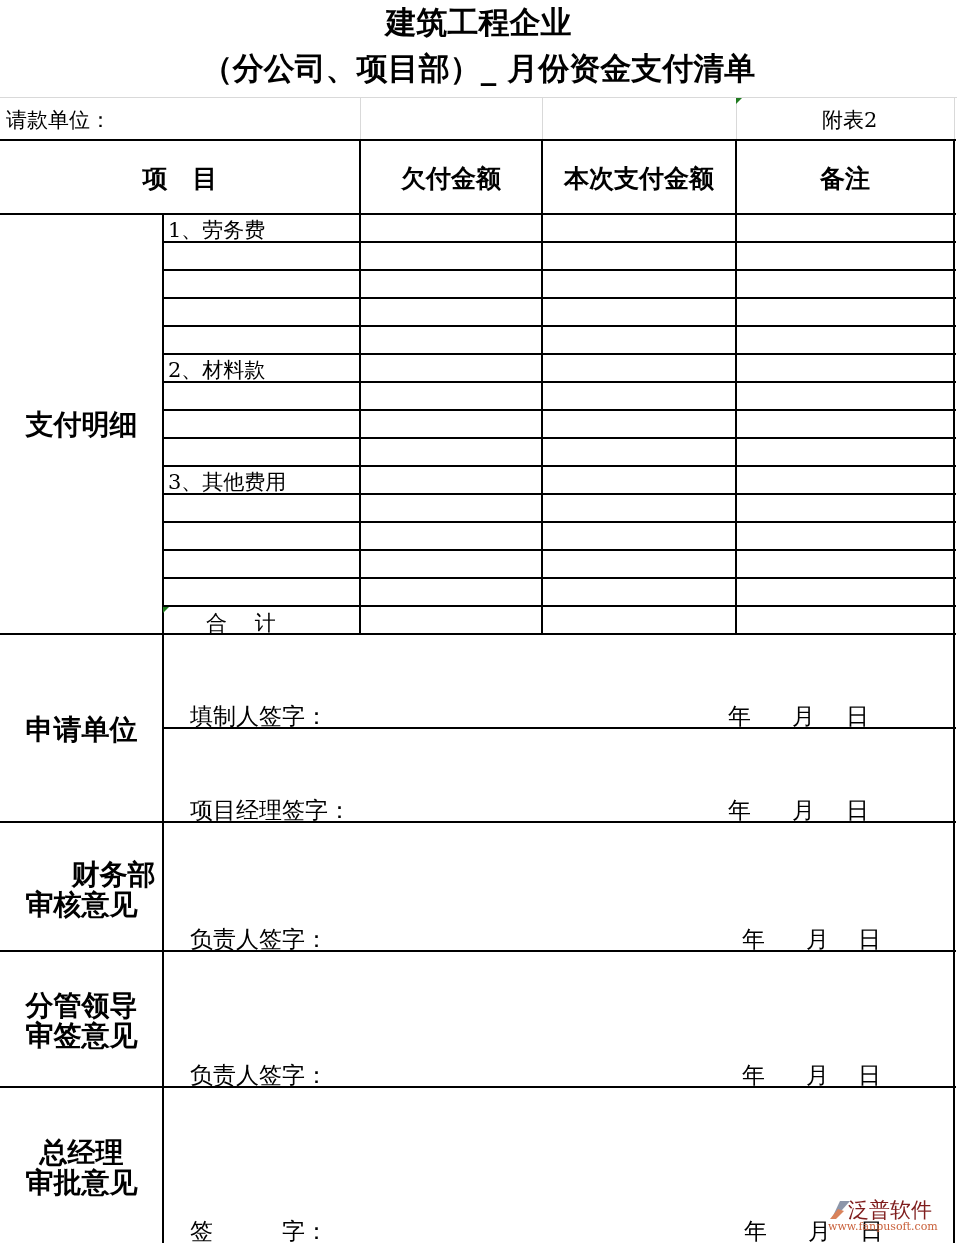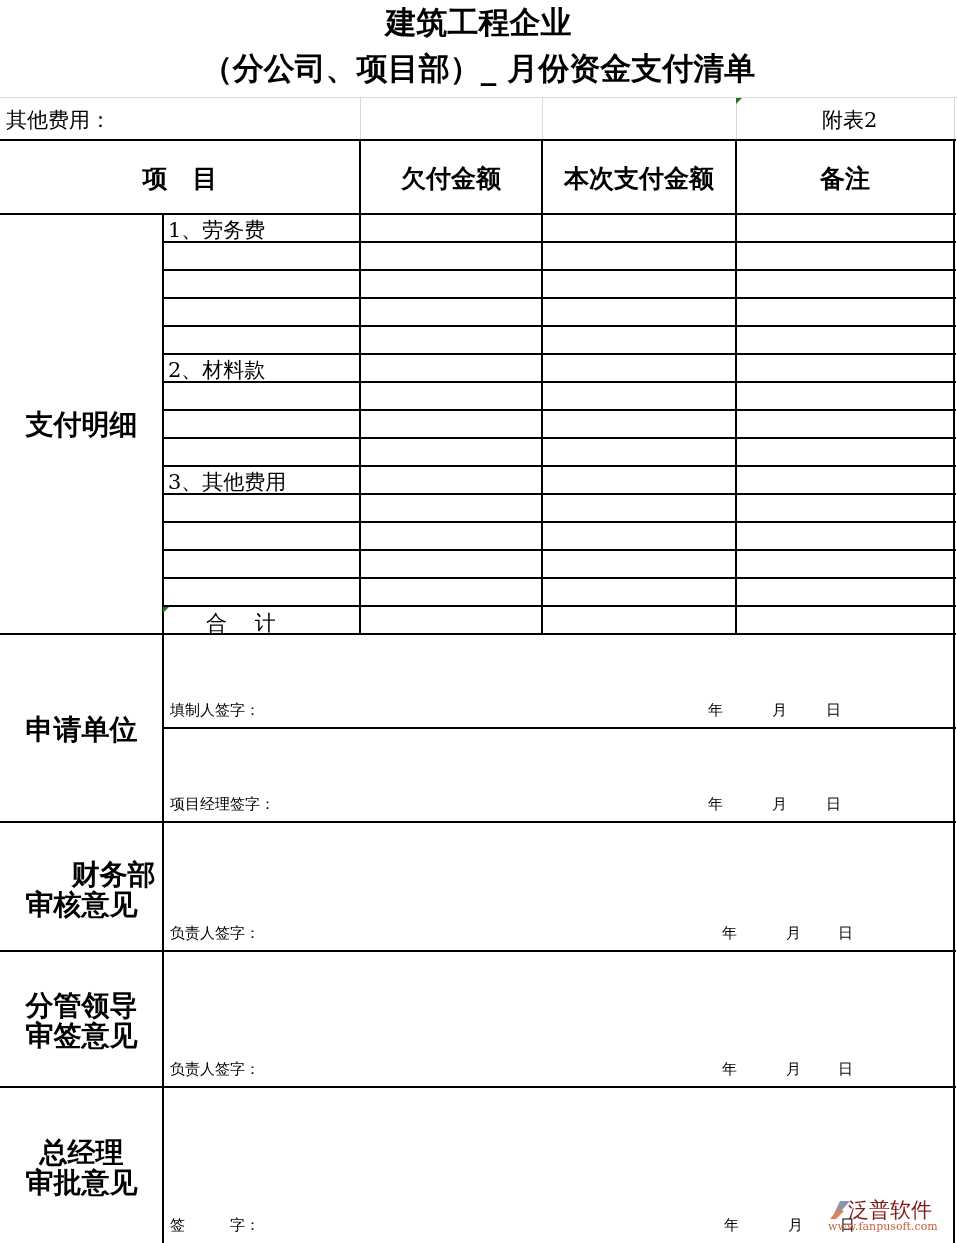--- a/index.html
+++ b/index.html
@@ -9,40 +9,40 @@
   .title1 { left: 0; top: 0; width: 957px; height: 46px; text-align: center; font-family: "DejaVu Sans", "Liberation Sans", sans-serif; font-weight: bold; font-size: 31px; line-height: 44px; }
   .title2 { left: 0; top: 44px; width: 957px; height: 50px; text-align: center; font-family: "DejaVu Sans", "Liberation Sans", sans-serif; font-weight: bold; font-size: 31px; line-height: 48px; }
   .hline { position: absolute; height: 0; border-top: 2px solid #000; }
   .vline { position: absolute; width: 0; border-left: 2px solid #000; }
   .ghline { position: absolute; height: 0; border-top: 1px solid #d9d9d9; }
   .gvline { position: absolute; width: 0; border-left: 1px solid #d9d9d9; }
   .cell-text { position: absolute; white-space: nowrap; }
   .small { font-size: 21px; }
   .hdr { font-family: "DejaVu Sans", "Liberation Sans", sans-serif; font-weight: bold; font-size: 25px; }
   .side { font-family: "DejaVu Sans", "Liberation Sans", sans-serif; font-weight: bold; font-size: 28px; text-align: center; line-height: 30px; }
-  .sig { font-size: 15px; }
+  .sig { font-size: 23px; margin-left: 20px; }
   .green-tri { position: absolute; width: 0; height: 0; border-top: 6px solid #1f7a1f; border-right: 6px solid transparent; }
   .watermark { position: absolute; left: 828px; top: 1196px; width: 126px; height: 40px; }
   .wm-text { position: absolute; left: 20px; top: 0; font-family: "DejaVu Sans", "Liberation Sans", sans-serif; font-size: 21px; color: #7f1d1d; letter-spacing: 0px; }
   .wm-url { position: absolute; left: 0; top: 24px; font-family: "DejaVu Serif", "Liberation Serif", serif; font-size: 11px; color: #c9603a; }
 </style>
 </head>
 <body>
 
 <div class="abs title1">建筑工程企业</div>
 <div class="abs title2">（分公司、项目部）_ 月份资金支付清单</div>
 
 <div class="ghline" style="left:0; top:97px; width:957px;"></div>
 <div class="gvline" style="left:360px; top:97px; height:43px;"></div>
 <div class="gvline" style="left:542px; top:97px; height:43px;"></div>
 <div class="gvline" style="left:736px; top:97px; height:43px;"></div>
 <div class="gvline" style="left:954px; top:97px; height:43px;"></div>
 <div class="green-tri" style="left:736px; top:98px;"></div>
 
-<div class="cell-text small" style="left:6px; top:106px;">其他费用：</div>
+<div class="cell-text small" style="left:6px; top:106px;">请款单位：</div>
 <div class="cell-text small" style="left:822px; top:106px;">附表2</div>
 
 <div class="hline" style="left:0; top:139px; width:956px;"></div>
 <div class="hline" style="left:0; top:213px; width:956px;"></div>
 
 <div class="hline" style="left:163px; top:241px; width:793px;"></div>
 <div class="hline" style="left:163px; top:269px; width:793px;"></div>
 <div class="hline" style="left:163px; top:297px; width:793px;"></div>
 <div class="hline" style="left:163px; top:325px; width:793px;"></div>
 <div class="hline" style="left:163px; top:353px; width:793px;"></div>

